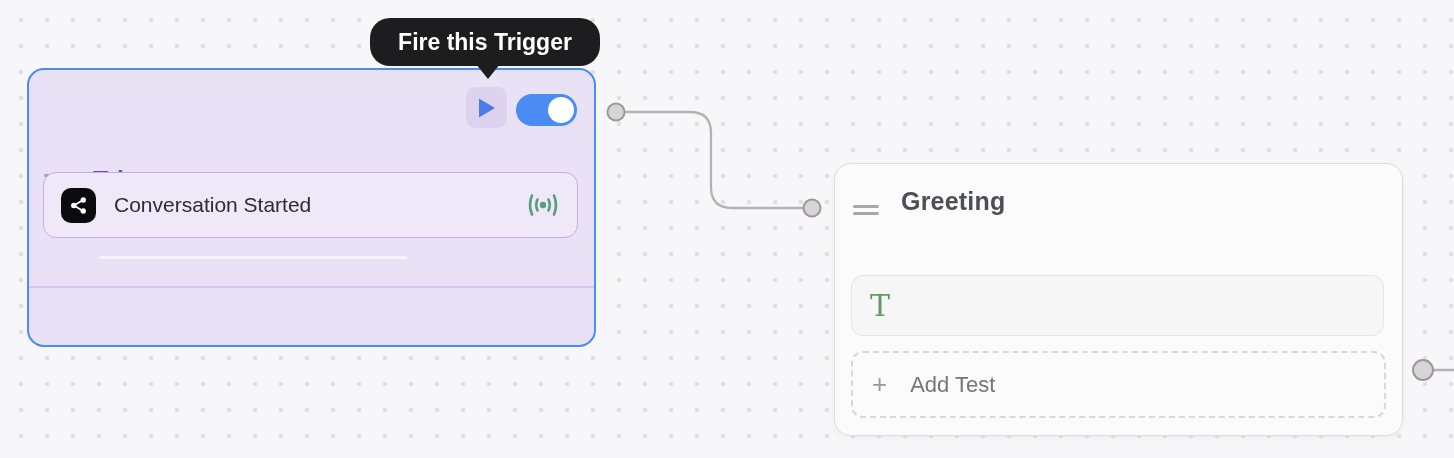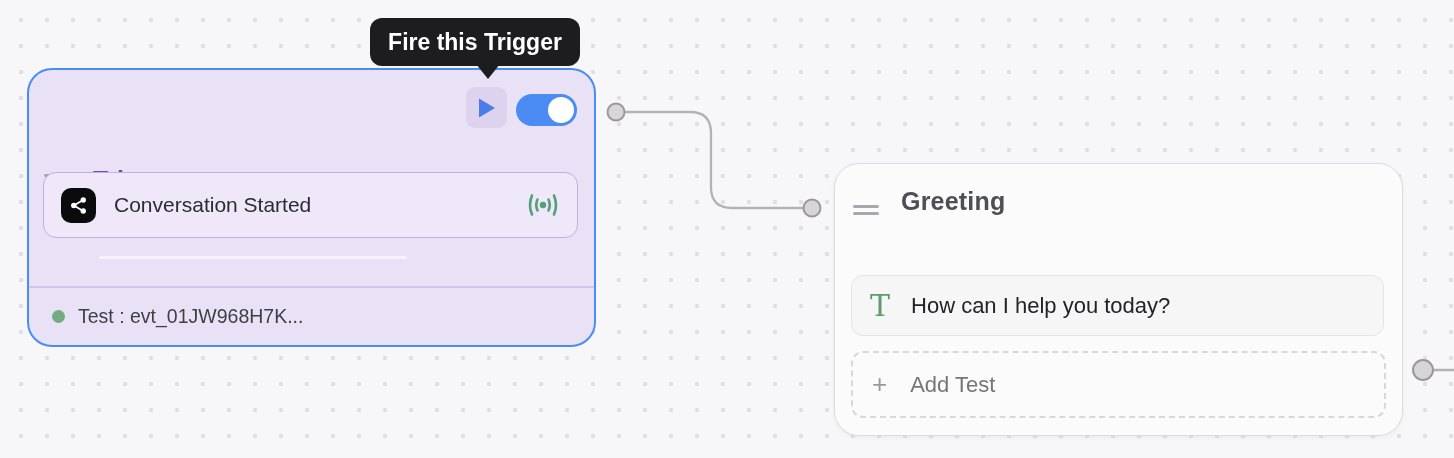--- a/index.html
+++ b/index.html
@@ -18,21 +18,21 @@
   }
 
   .wire-layer {
     position: absolute;
     left: 0; top: 0;
     width: 1454px; height: 458px;
     z-index: 1;
   }
 
   
-  .node { position: absolute; border-radius: 25px; z-index: 2; }
+  .node { position: absolute; border-radius: 17px; z-index: 2; }
 
   .drag-handle { position: absolute; width: 26px; }
   .drag-handle span {
     display: block; height: 2.5px; border-radius: 2px; margin-bottom: 4.5px;
   }
 
   .node-title { position: absolute; font-size: 25px; font-weight: bold; letter-spacing: 0.2px; }
 
   
   .trigger-node {
@@ -108,22 +108,22 @@
     background: #74ab85; flex: 0 0 auto;
   }
   .footer-label {
     margin-left: 13px;
     font-size: 19.5px; color: #3f3f46;
   }
 
   
   .tooltip {
     position: absolute; left: 370px; top: 18px;
-    width: 210px; height: 48px;
-    background: #1d1d1f; border-radius: 12px;
+    width: 230px; height: 48px;
+    background: #1d1d1f; border-radius: 20px;
     color: #ffffff; font-size: 23px; font-weight: 600;
     display: flex; align-items: center; justify-content: center;
     z-index: 5;
   }
   .tooltip .arrow {
     position: absolute; left: 106px; top: 46px;
     width: 0; height: 0;
     border-left: 12px solid transparent;
     border-right: 12px solid transparent;
     border-top: 15px solid #1d1d1f;
@@ -230,43 +230,38 @@
           <path d="M6 3.5 Q2 13 6 22.5" fill="none" stroke="#55a078" stroke-width="2.6" stroke-linecap="round"></path>
           <path d="M22.5 7.5 Q25 13 22.5 18.5" fill="none" stroke="#55a078" stroke-width="2.6" stroke-linecap="round"></path>
           <path d="M28 3.5 Q32 13 28 22.5" fill="none" stroke="#55a078" stroke-width="2.6" stroke-linecap="round"></path>
         </svg>
       </div>
     </div>
 
     <div class="faint-line"></div>
     <div class="trigger-divider"></div>
 
-    <div class="trigger-footer">
-      <div class="status-dot"></div>
-      <div class="footer-label">Test : evt_01JW968H7K...</div>
-    </div>
   </div>
 
   <div class="tooltip">
     <span>Fire this Trigger</span>
     <div class="arrow"></div>
   </div>
 
   <div class="node greeting-node">
 
     <div class="drag-handle">
       <span></span>
       <span></span>
     </div>
 
     <div class="node-title">Greeting</div>
 
     <div class="text-card">
       <div class="text-icon">T</div>
-      <div class="text-label">How can I help you today?</div>
     </div>
 
     <div class="add-card">
       <div class="plus-glyph">+</div>
       <div class="add-label">Add Test</div>
     </div>
   </div>
 
 </div>
 

